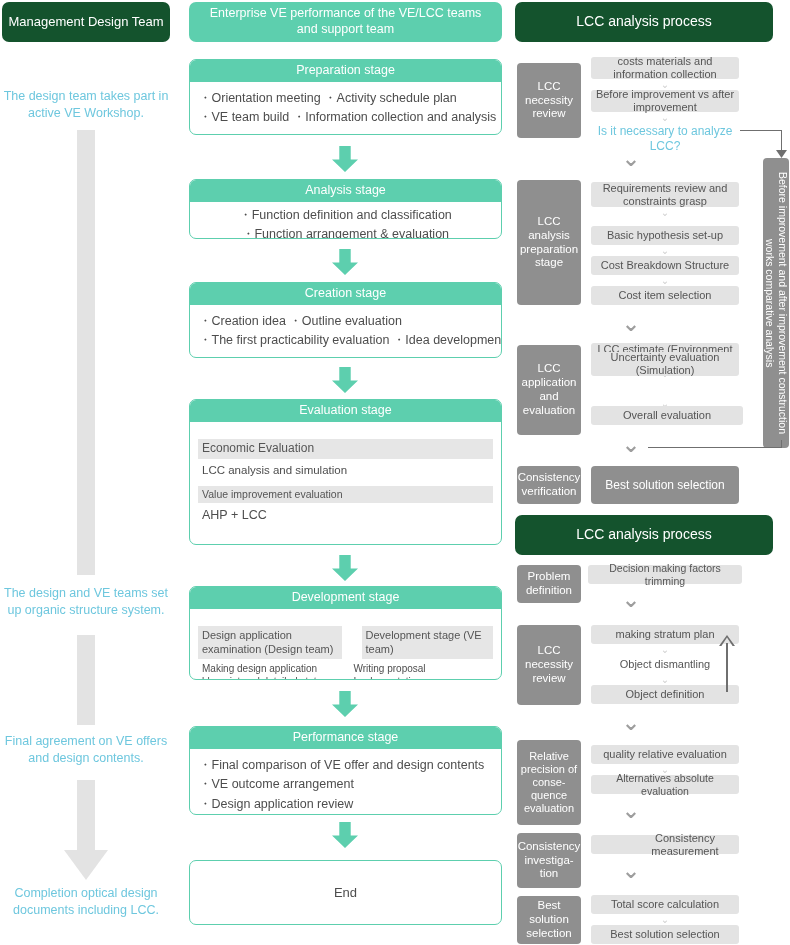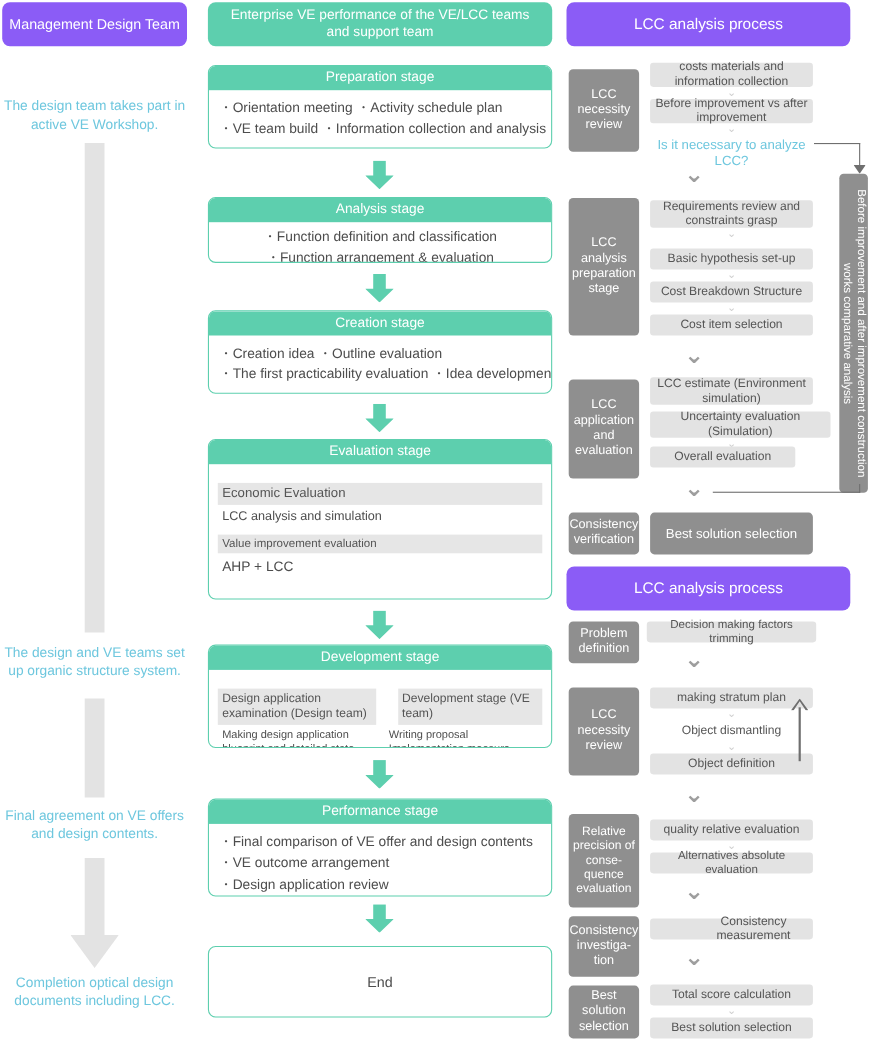--- a/index.html
+++ b/index.html
@@ -5,21 +5,21 @@
   html,body{margin:0;padding:0;}
   body{
     width:790px;height:945px;background:#ffffff;
     font-family:"Liberation Sans","DejaVu Sans",sans-serif;
     color:#4d4d4d;overflow:hidden;position:relative;
   }
   .abs{position:absolute;box-sizing:border-box;}
 
   
   .hdr-cyan{
-    background:#8b5cf6;color:#fff;border-radius:7px;
+    background:#14532d;color:#fff;border-radius:7px;
     display:flex;align-items:center;justify-content:center;
     text-align:center;line-height:1.25;
   }
   .hdr-green{
     background:#5dcfae;color:#fff;border-radius:7px;
     display:flex;align-items:center;justify-content:center;
     text-align:center;line-height:1.25;
   }
 
   
@@ -213,23 +213,23 @@
 <div class="abs box-light" style="left:591px;top:226px;width:148px;height:19px;">Basic hypothesis set-up</div>
 <div class="abs chev-sm" style="left:591px;top:246px;width:148px;">⌄</div>
 <div class="abs box-light" style="left:591px;top:256px;width:148px;height:19px;">Cost Breakdown Structure</div>
 <div class="abs chev-sm" style="left:591px;top:276px;width:148px;">⌄</div>
 <div class="abs box-light" style="left:591px;top:286px;width:148px;height:19px;">Cost item selection</div>
 <div class="abs chev-lg" style="left:591px;top:313px;width:80px;">⌄</div>
 
 <div class="abs lbl-gray" style="left:517px;top:345px;width:64px;height:90px;">LCC application and evaluation</div>
 <div class="abs box-light" style="left:591px;top:343px;width:148px;height:25px;">LCC estimate (Environment simulation)</div>
 <div class="abs chev-sm" style="left:591px;top:369px;width:148px;">⌄</div>
-<div class="abs box-light" style="left:591px;top:374px;width:164px;height:24px;">Uncertainty evaluation (Simulation)</div>
+<div class="abs box-light" style="left:591px;top:352px;width:148px;height:24px;">Uncertainty evaluation (Simulation)</div>
 <div class="abs chev-sm" style="left:591px;top:399px;width:148px;">⌄</div>
-<div class="abs box-light" style="left:591px;top:406px;width:132px;height:19px;">Overall evaluation</div>
+<div class="abs box-light" style="left:591px;top:406px;width:152px;height:19px;">Overall evaluation</div>
 <div class="abs chev-lg" style="left:591px;top:434px;width:80px;">⌄</div>
 
 <div class="abs hline" style="left:648px;top:447px;width:134px;height:1px;"></div>
 <div class="abs vline" style="left:781px;top:440px;width:1px;height:8px;"></div>
 
 <div class="abs lbl-gray" style="left:517px;top:466px;width:64px;height:38px;">Consistency verification</div>
 <div class="abs box-dark" style="left:591px;top:466px;width:148px;height:38px;">Best solution selection</div>
 
 <div class="abs hdr-cyan" style="left:515px;top:515px;width:258px;height:40px;font-size:14px;">LCC analysis process</div>
 

